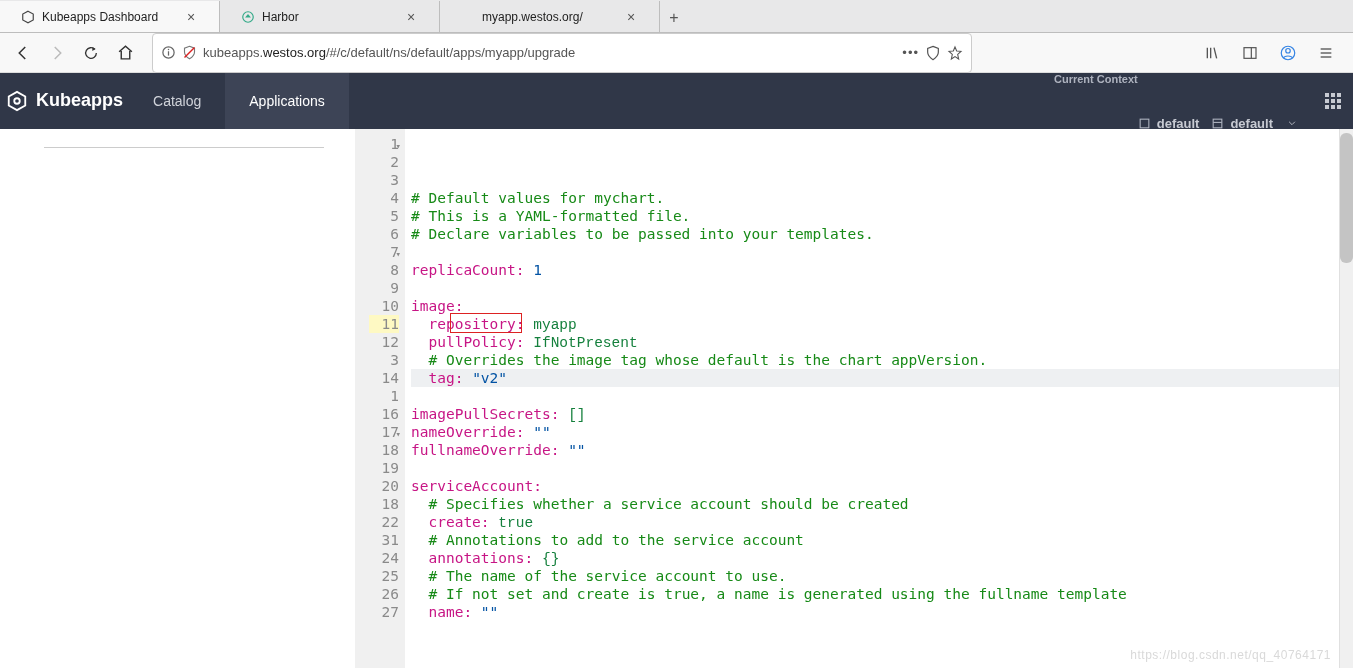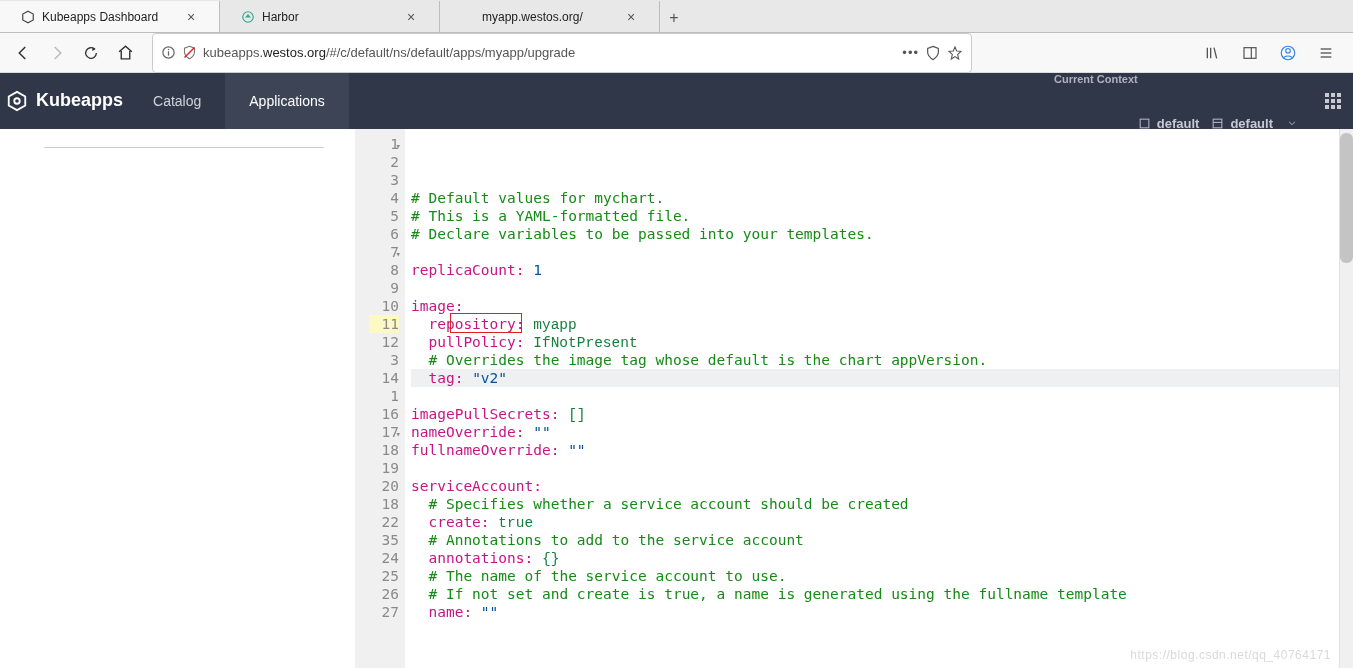--- a/index.html
+++ b/index.html
@@ -255,21 +255,21 @@
           <div class="ln">3</div>
           <div class="ln">14</div>
           <div class="ln">1</div>
           <div class="ln">16</div>
           <div class="ln">17<span class="fold">▾</span></div>
           <div class="ln">18</div>
           <div class="ln">19</div>
           <div class="ln">20</div>
           <div class="ln">18</div>
           <div class="ln">22</div>
-          <div class="ln">35</div>
+          <div class="ln">31</div>
           <div class="ln">24</div>
           <div class="ln">25</div>
           <div class="ln">26</div>
           <div class="ln">27</div>
         </div>
       <div class="code" id="code">
         <div class="redbox" id="redbox" style="top: 184px; left: 45px; width: 72px; height: 20px;"></div>
       <div class="codeline"><span class="tok-comment"># Default values for mychart.</span></div><div class="codeline"><span class="tok-comment"># This is a YAML-formatted file.</span></div><div class="codeline"><span class="tok-comment"># Declare variables to be passed into your templates.</span></div><div class="codeline"></div><div class="codeline"><span class="tok-key">replicaCount:</span><span> </span><span class="tok-num">1</span></div><div class="codeline"></div><div class="codeline"><span class="tok-key">image:</span></div><div class="codeline"><span>  </span><span class="tok-key">repository:</span><span> </span><span class="tok-val">myapp</span></div><div class="codeline"><span>  </span><span class="tok-key">pullPolicy:</span><span> </span><span class="tok-val">IfNotPresent</span></div><div class="codeline"><span>  </span><span class="tok-comment"># Overrides the image tag whose default is the chart appVersion.</span></div><div class="codeline hl"><span>  </span><span class="tok-key">tag:</span><span> </span><span class="tok-str">"v2"</span></div><div class="codeline"></div><div class="codeline"><span class="tok-key">imagePullSecrets:</span><span> </span><span class="tok-val">[]</span></div><div class="codeline"><span class="tok-key">nameOverride:</span><span> </span><span class="tok-str">""</span></div><div class="codeline"><span class="tok-key">fullnameOverride:</span><span> </span><span class="tok-str">""</span></div><div class="codeline"></div><div class="codeline"><span class="tok-key">serviceAccount:</span></div><div class="codeline"><span>  </span><span class="tok-comment"># Specifies whether a service account should be created</span></div><div class="codeline"><span>  </span><span class="tok-key">create:</span><span> </span><span class="tok-val">true</span></div><div class="codeline"><span>  </span><span class="tok-comment"># Annotations to add to the service account</span></div><div class="codeline"><span>  </span><span class="tok-key">annotations:</span><span> </span><span class="tok-val">{}</span></div><div class="codeline"><span>  </span><span class="tok-comment"># The name of the service account to use.</span></div><div class="codeline"><span>  </span><span class="tok-comment"># If not set and create is true, a name is generated using the fullname template</span></div><div class="codeline"><span>  </span><span class="tok-key">name:</span><span> </span><span class="tok-str">""</span></div><div class="codeline"></div></div>
       <div class="scrollbar">
         <div class="scrollthumb"></div>

